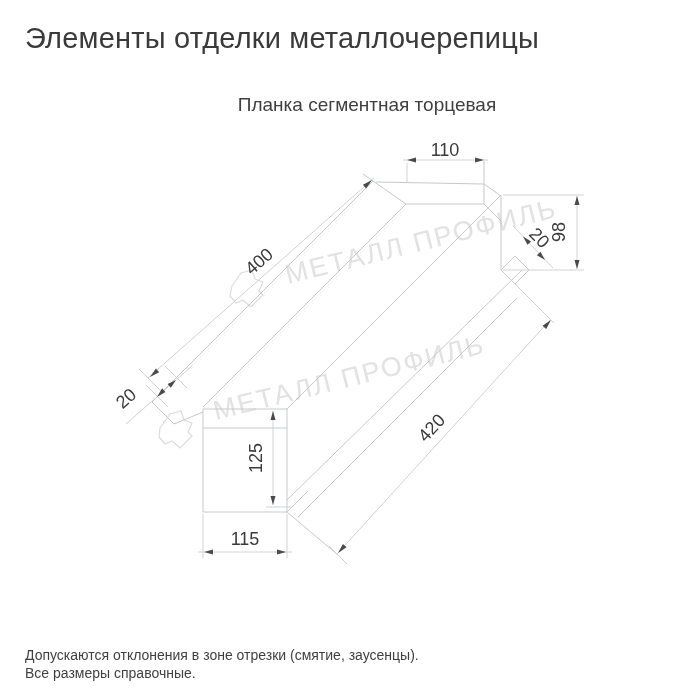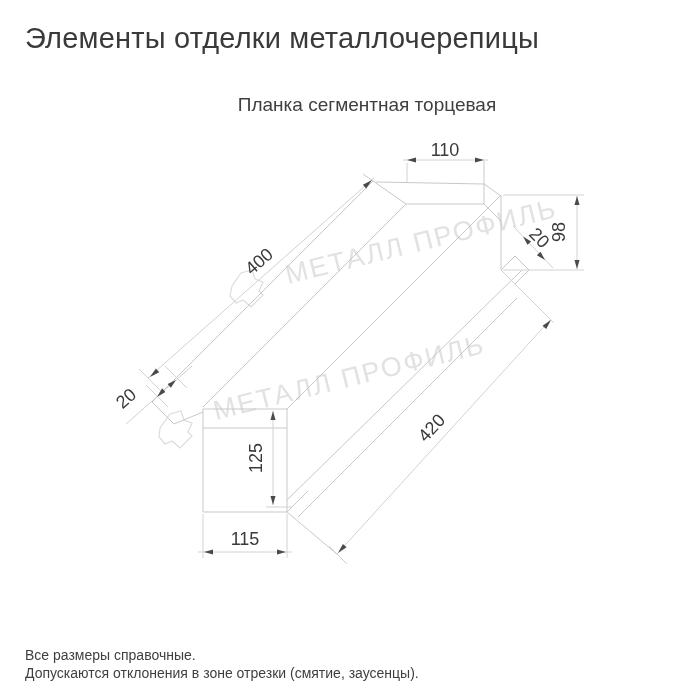--- a/index.html
+++ b/index.html
@@ -134,15 +134,15 @@
     <text class="dim" transform="translate(535,242) rotate(46)" text-anchor="middle">20</text>
     <text class="dim" transform="translate(263,266) rotate(-41)" text-anchor="middle">400</text>
     <text class="dim" transform="translate(130,403) rotate(-41)" text-anchor="middle">20</text>
     <text class="dim" transform="translate(436,432) rotate(-47)" text-anchor="middle">420</text>
     <text class="dim" transform="translate(262,458) rotate(-90)" text-anchor="middle">125</text>
     <text class="dim" x="245" y="545" text-anchor="middle">115</text>
   </g>
 </svg>
 
 <div class="footer">
+  <div>Допускаются отклонения в зоне отрезки (смятие, заусенцы).</div>
   <div>Все размеры справочные.</div>
-  <div>Допускаются отклонения в зоне отрезки (смятие, заусенцы).</div>
 </div>
 
 </body></html>

